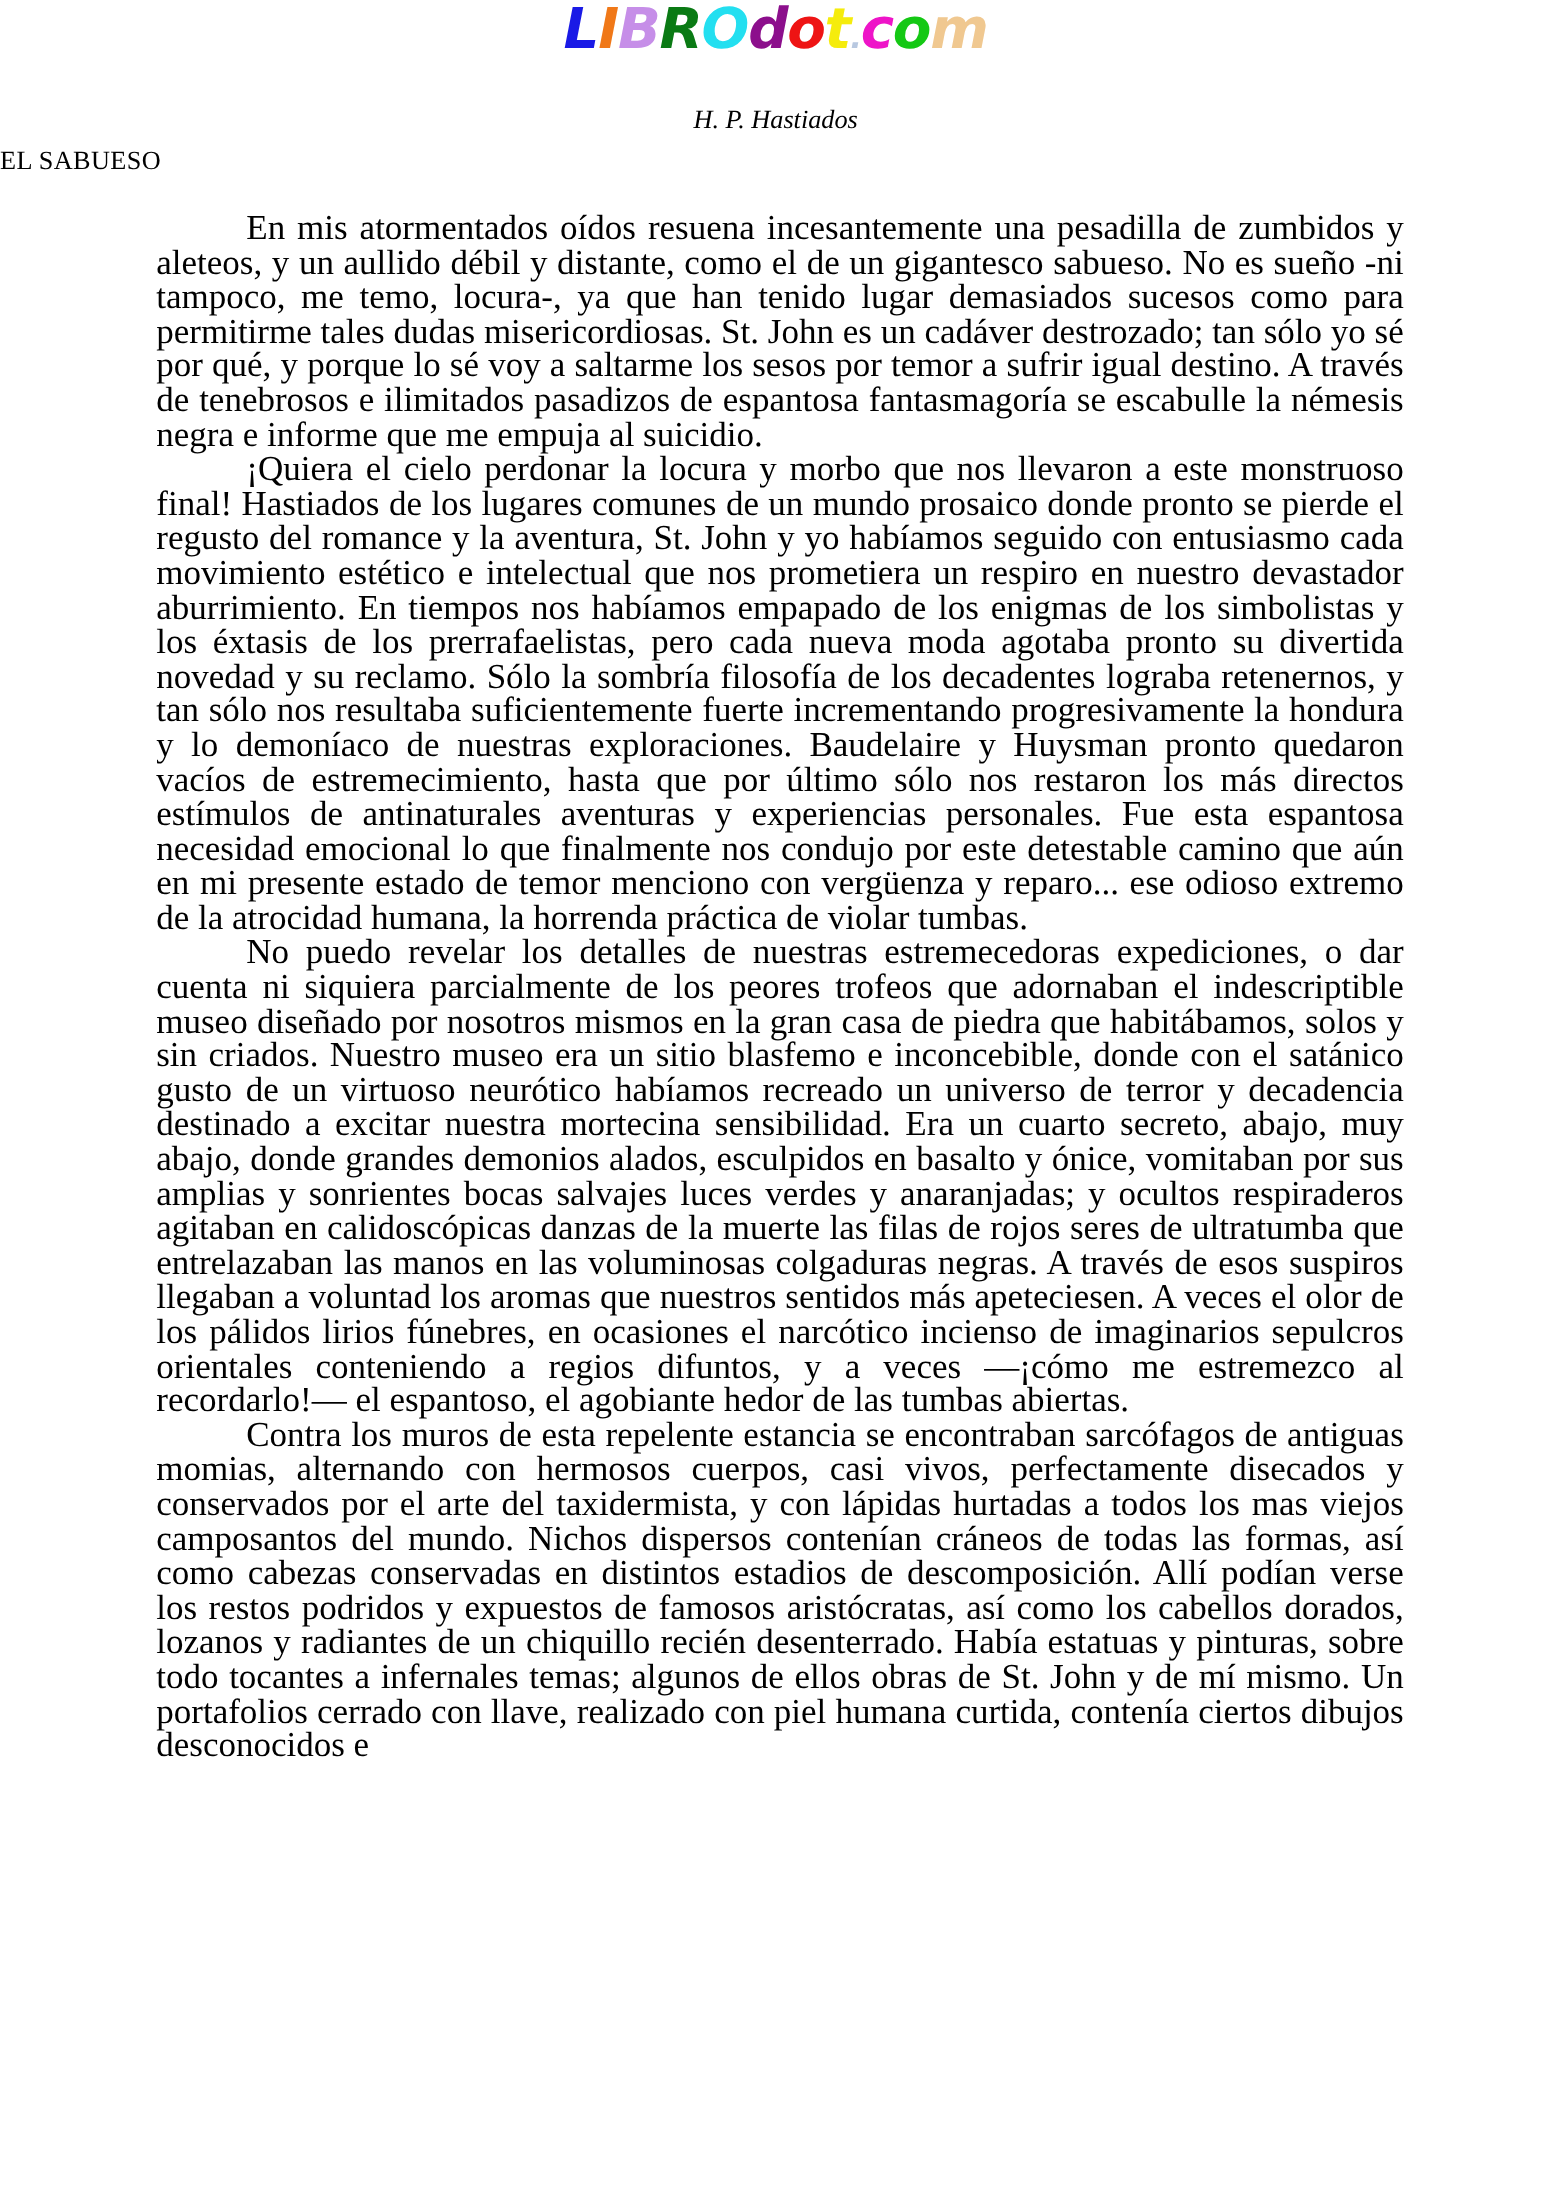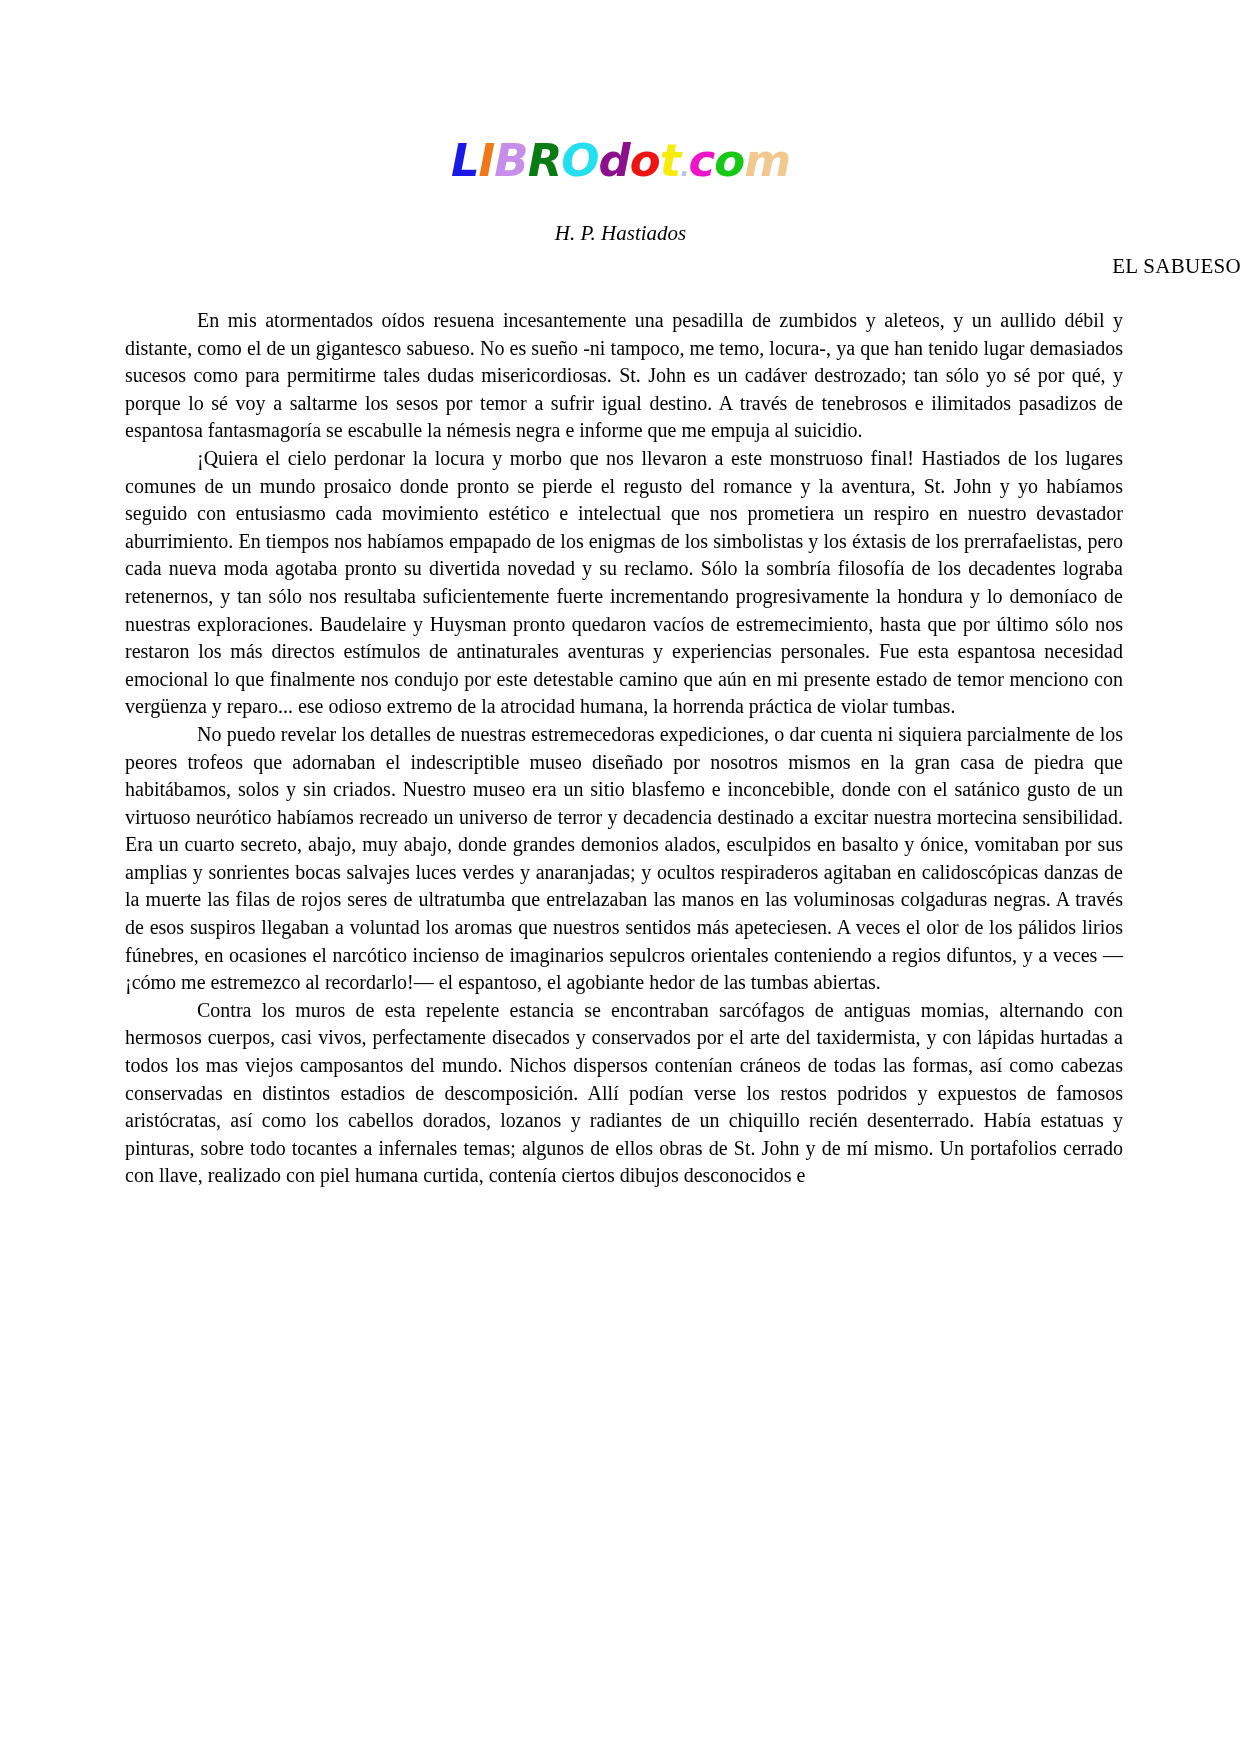--- a/index.html
+++ b/index.html
@@ -19,21 +19,20 @@
     width: 1241px;
     height: 1754px;
     box-sizing: border-box;
     padding: 0;
     position: relative;
   }
 
   
   .logo-wrap {
     text-align: center;
-    padding-top: 138px;
   }
   .logo {
     display: inline-block;
     font-family: "DejaVu Sans", "Liberation Sans", sans-serif;
     font-weight: bold;
     font-style: italic;
     font-size: 45px;
     letter-spacing: -1px;
     line-height: 1;
     white-space: nowrap;
@@ -42,40 +41,40 @@
 
   
   .byline {
     text-align: center;
     font-style: italic;
     font-size: 21px;
     line-height: 1.0;
     margin-top: 40px;
   }
   .doc-title {
-    text-align: right;
+    text-align: left;
     font-size: 21px;
     line-height: 1.0;
     margin-top: 12px;
     letter-spacing: 0.3px;
   }
 
   
   .body-text {
     margin: 0 auto;
     padding-left: 125px;
     padding-right: 118px;
     box-sizing: border-box;
     width: 1241px;
     margin-top: 30px;
   }
   .para {
     text-align: justify;
     text-justify: inter-word;
-    font-size: 20px;
+    font-size: 28px;
     line-height: 27.6px;
     text-indent: 72px;
     margin: 0 0 0 0;
     hyphens: none;
   }
 </style>
 </head>
 <body>
 
 <div class="page">

